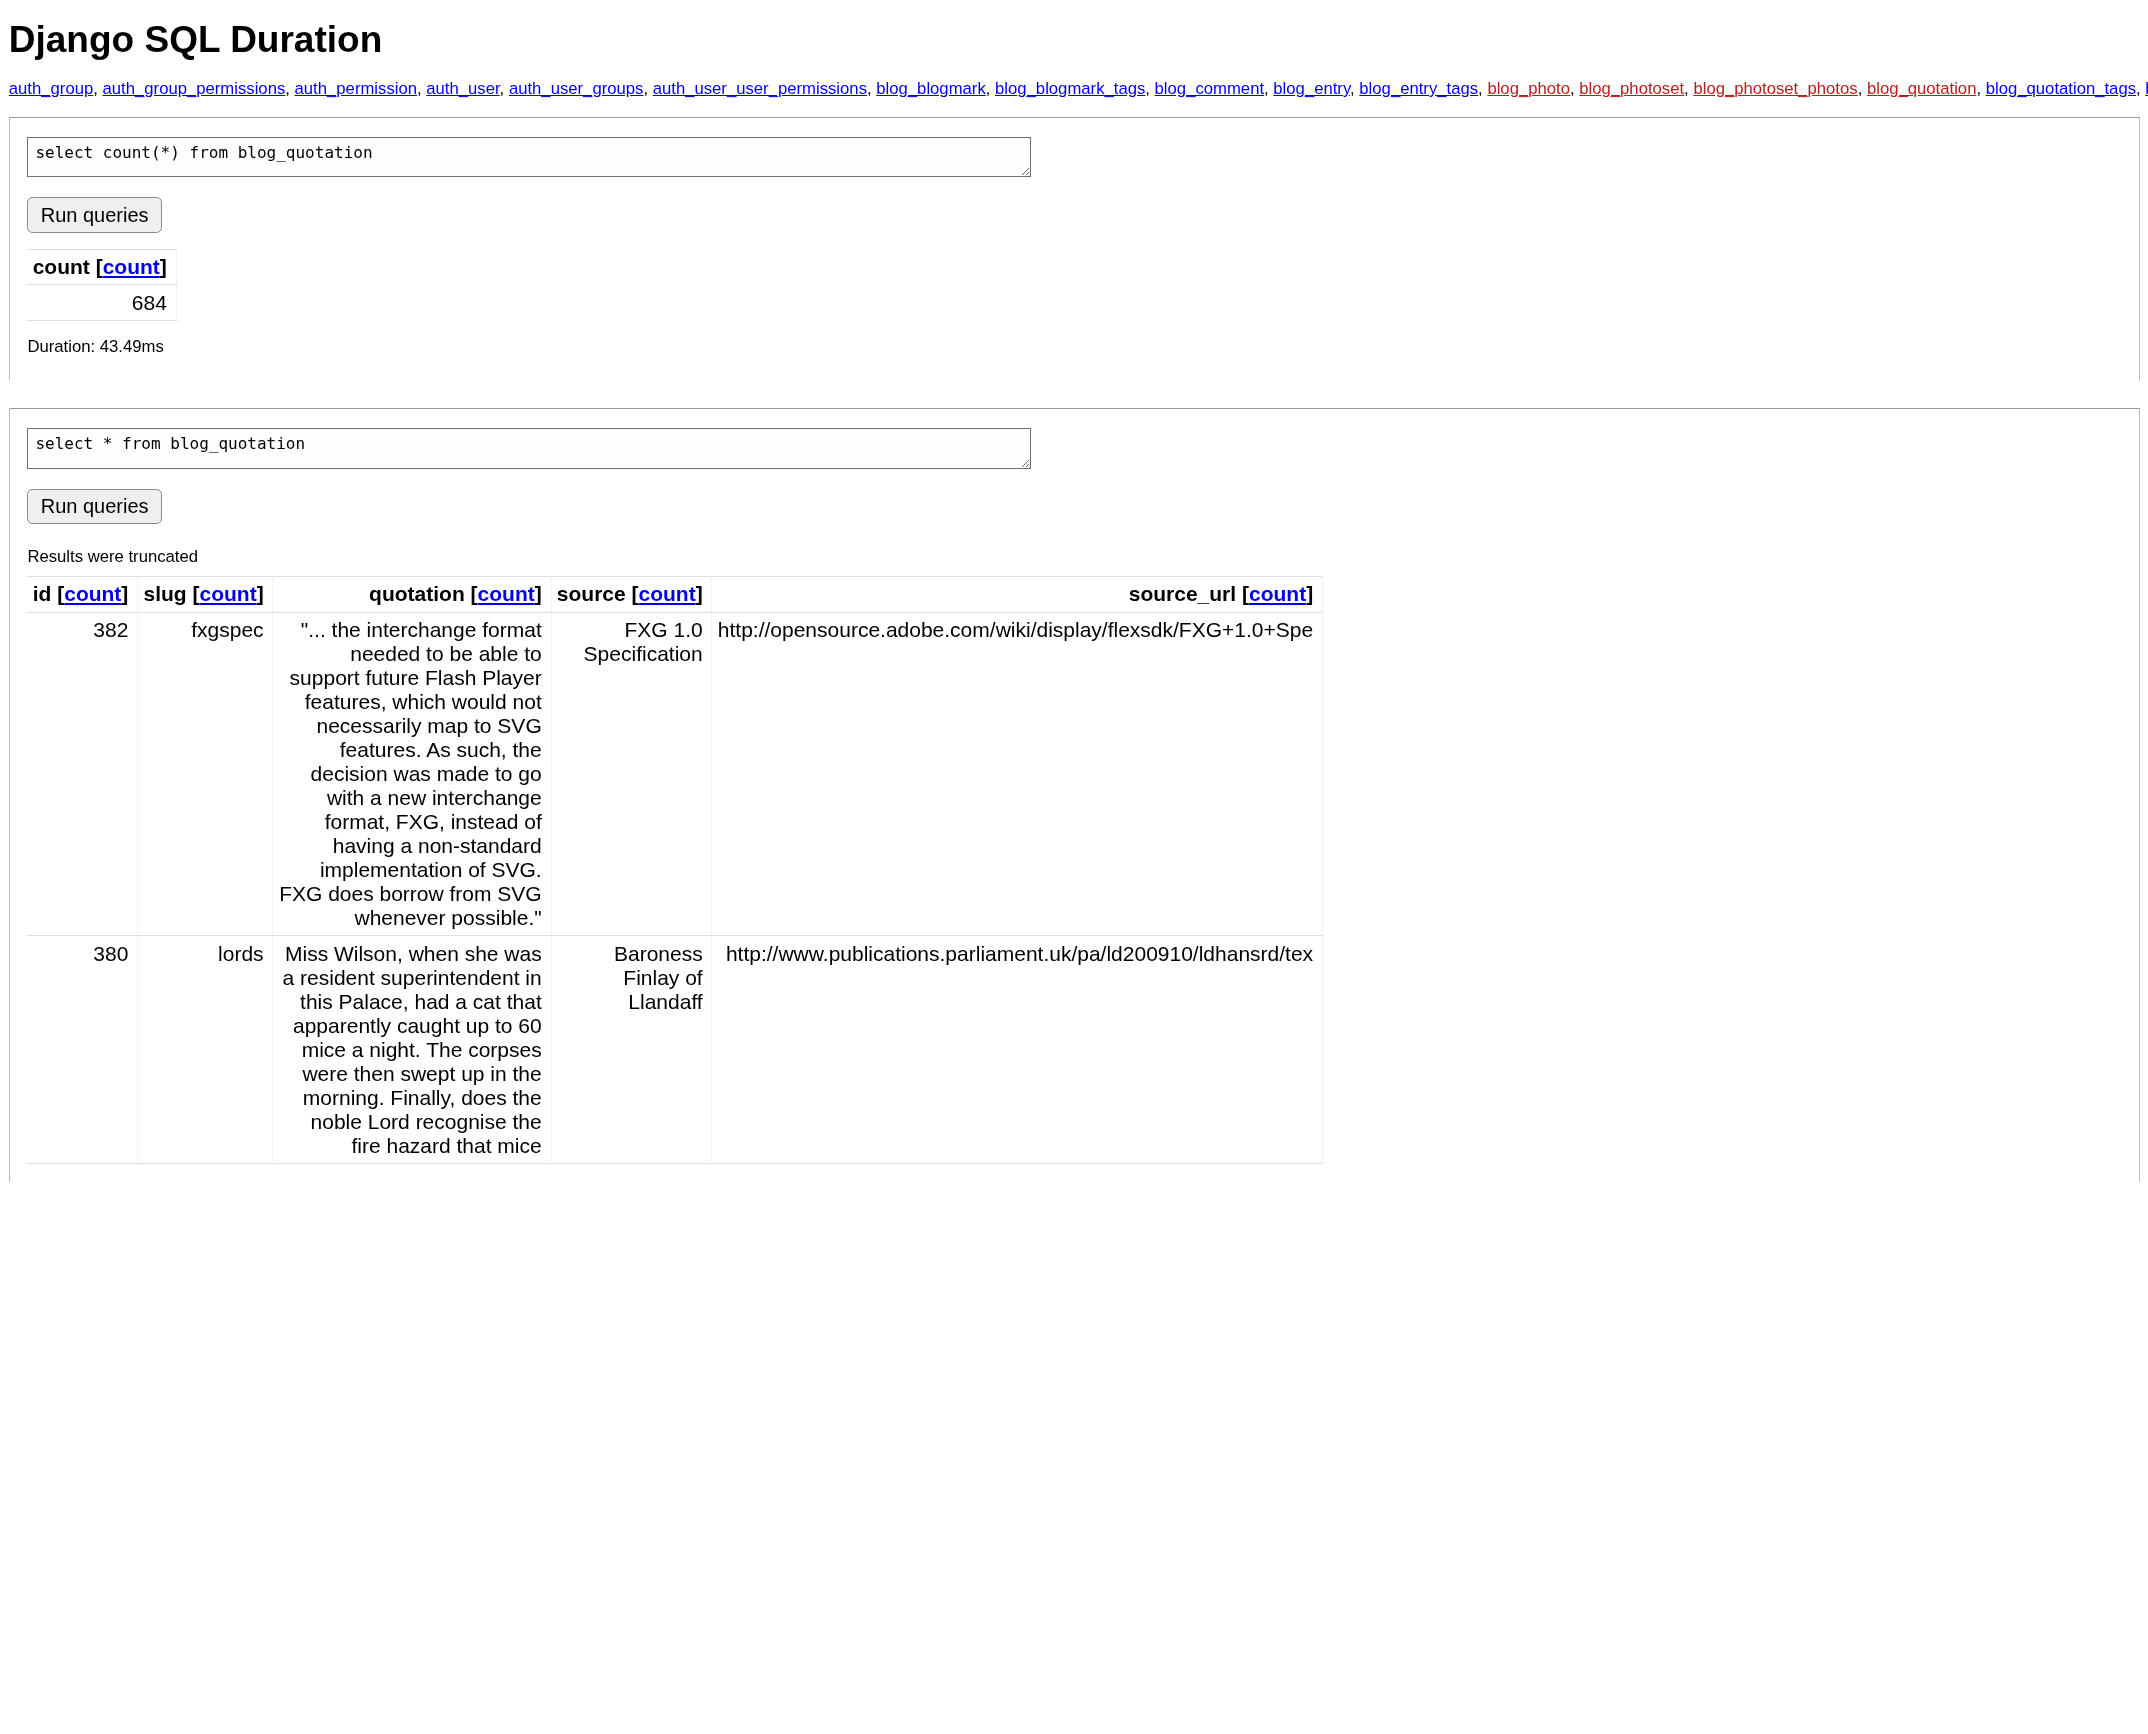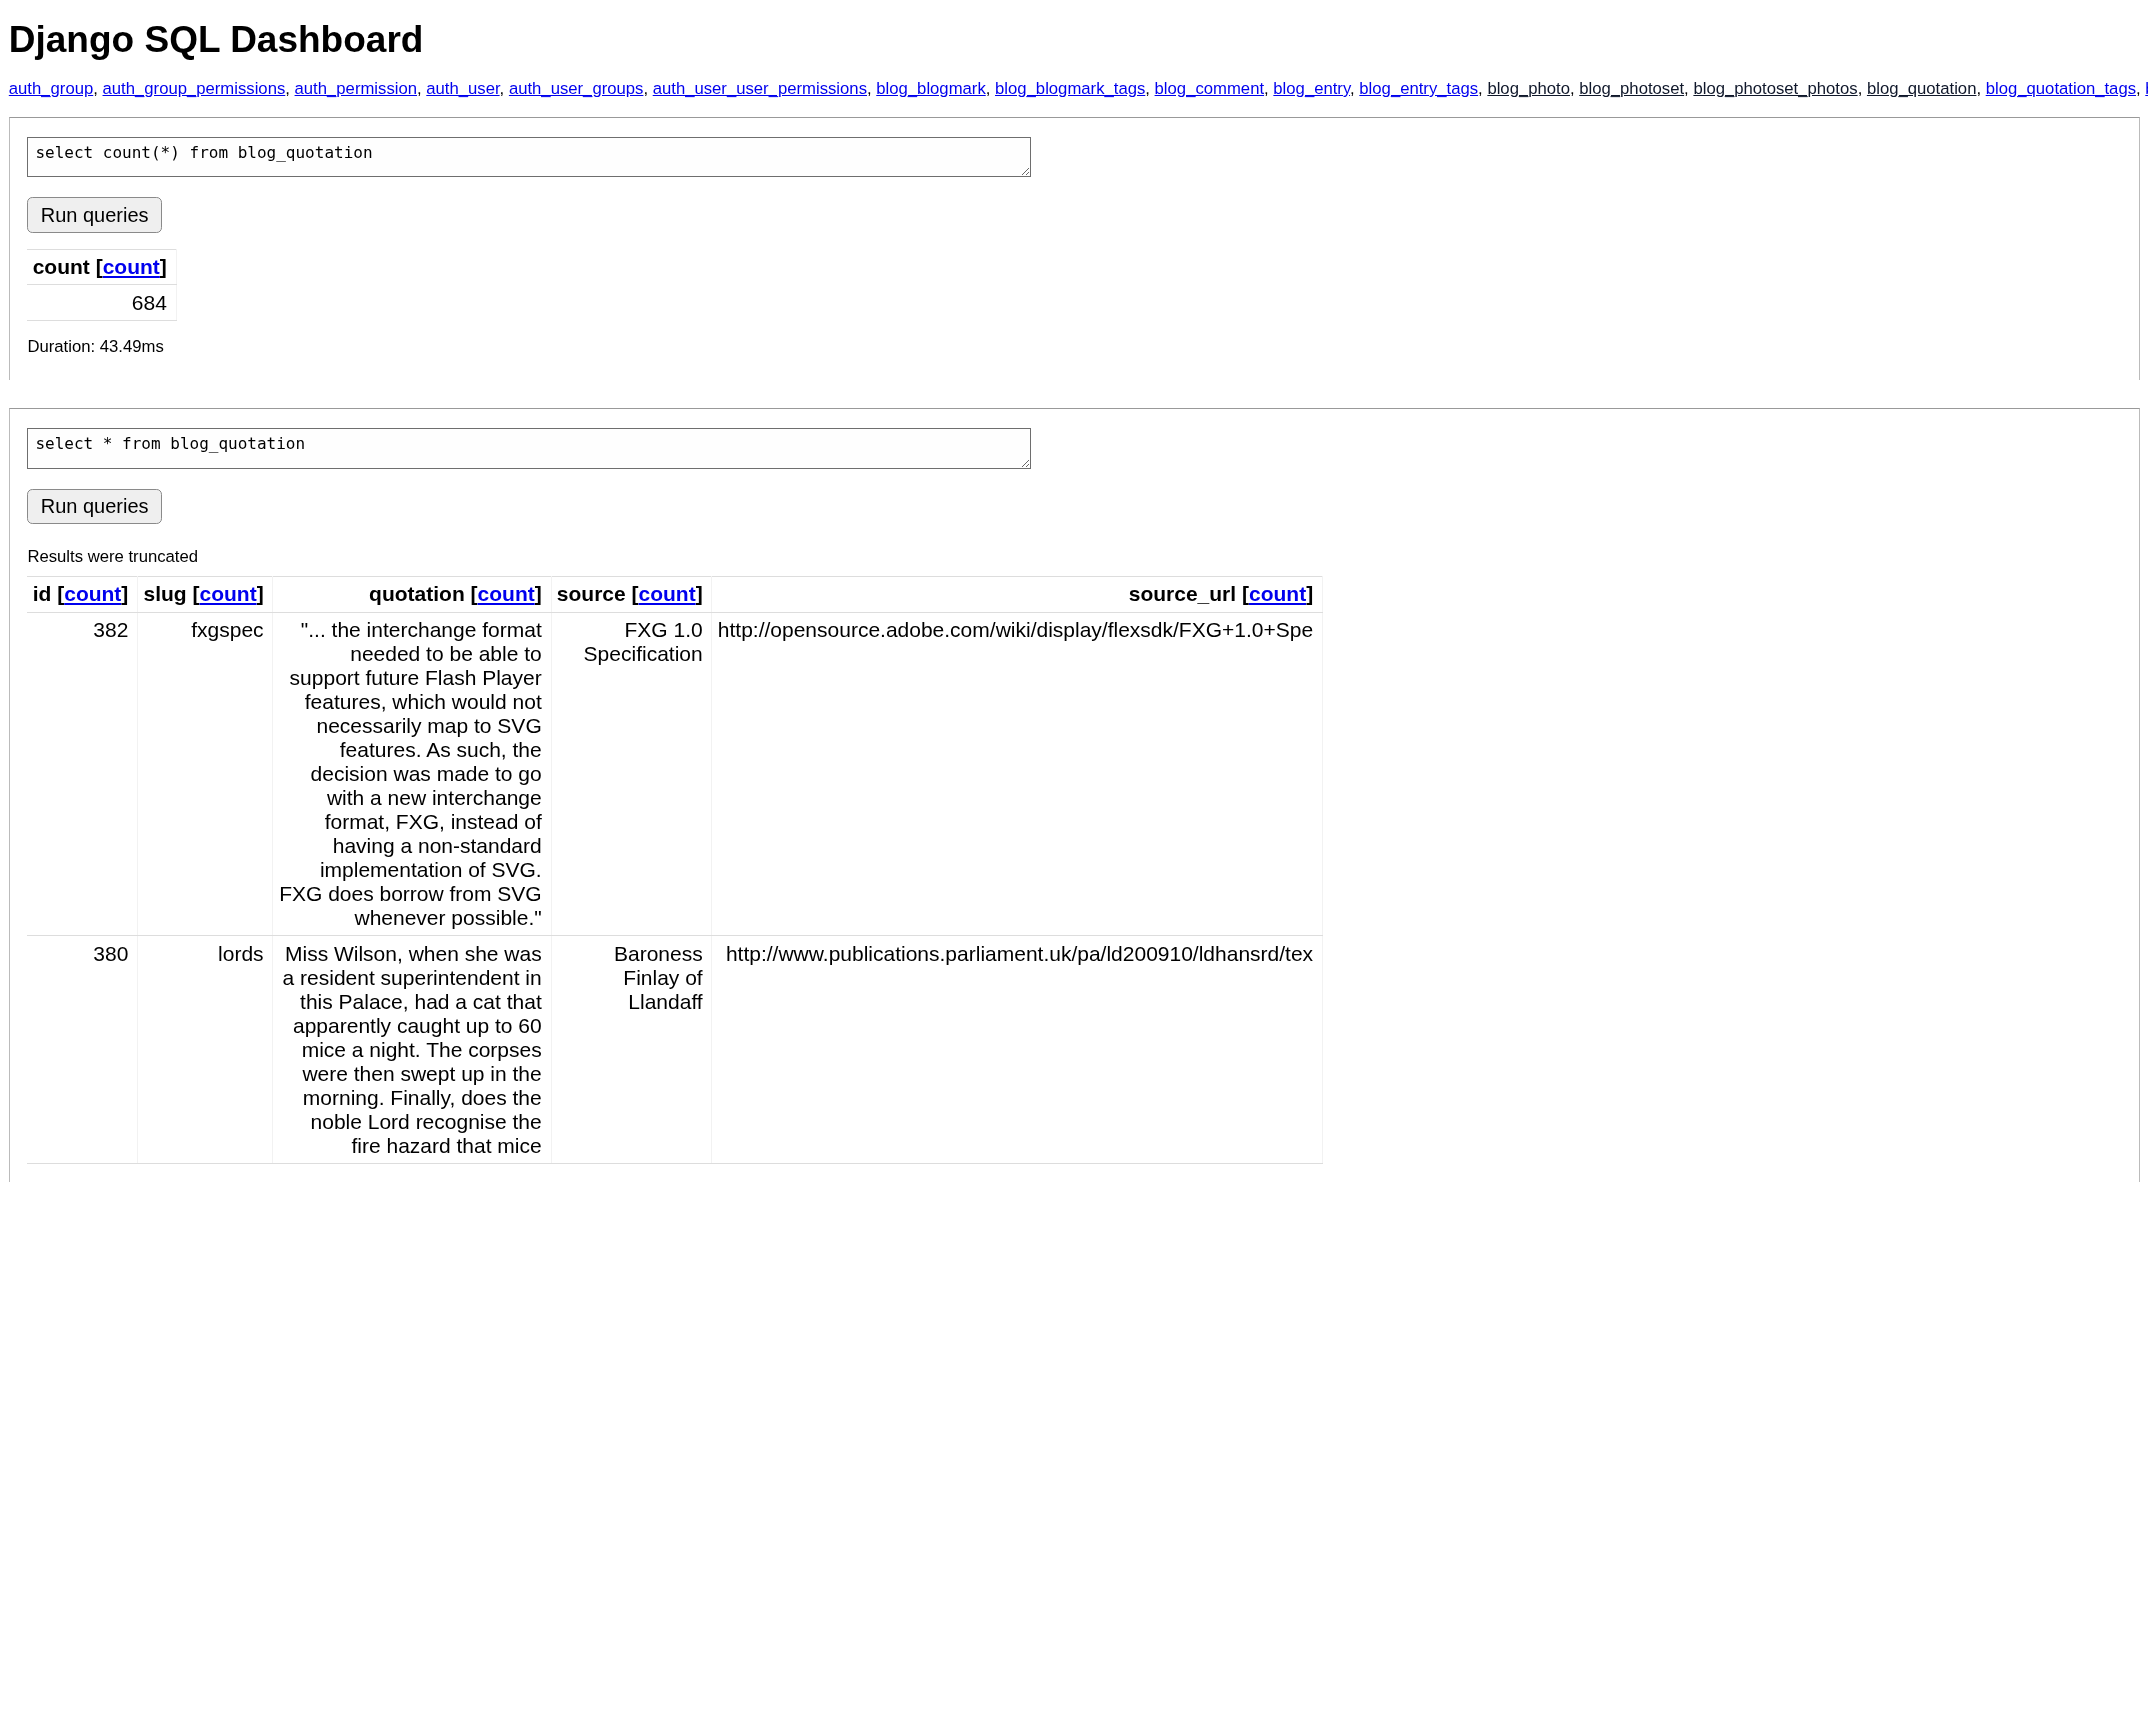--- a/index.html
+++ b/index.html
@@ -24,21 +24,21 @@
     font-size: 16.7px;
     line-height: 1.35;
     margin-bottom: 16px;
     word-spacing: 0;
   }
   .tables-list a {
     color: #0000EE;
     text-decoration: underline;
   }
   .tables-list a.visited {
-    color: #0f172a;
+    color: #b91c1c;
   }
   .sep {
     white-space: pre;
   }
   fieldset {
     border: 0.9px solid #999;
     border-left: 0.9px solid #bbb;
     border-right: 0.9px solid #bbb;
     border-bottom: none;
     padding: 19.3px 17.6px 17.6px 17.6px;
@@ -96,21 +96,21 @@
     font-weight: 700;
   }
   .col-id { width: 88px; }
   .col-slug { width: 110px; }
   .col-quotation { width: 263px; }
   .col-source { width: 119px; }
 </style>
 </head>
 <body>
 
-<h1>Django SQL Dashboard</h1>
+<h1>Django SQL Duration</h1>
 
 <p class="tables-list" id="tables-list"><a href="#">auth_group</a><span class="sep">, </span><a href="#">auth_group_permissions</a><span class="sep">, </span><a href="#">auth_permission</a><span class="sep">, </span><a href="#">auth_user</a><span class="sep">, </span><a href="#">auth_user_groups</a><span class="sep">, </span><a href="#">auth_user_user_permissions</a><span class="sep">, </span><a href="#">blog_blogmark</a><span class="sep">, </span><a href="#">blog_blogmark_tags</a><span class="sep">, </span><a href="#">blog_comment</a><span class="sep">, </span><a href="#">blog_entry</a><span class="sep">, </span><a href="#">blog_entry_tags</a><span class="sep">, </span><a href="#" class="visited">blog_photo</a><span class="sep">, </span><a href="#" class="visited">blog_photoset</a><span class="sep">, </span><a href="#" class="visited">blog_photoset_photos</a><span class="sep">, </span><a href="#" class="visited">blog_quotation</a><span class="sep">, </span><a href="#">blog_quotation_tags</a><span class="sep">, </span><a href="#">blog_tag</a></p>
 
 <fieldset>
   <div>
     <textarea class="sql" style="">select count(*) from blog_quotation</textarea>
   </div>
   <div>
     <button class="run">Run queries</button>
   </div>

